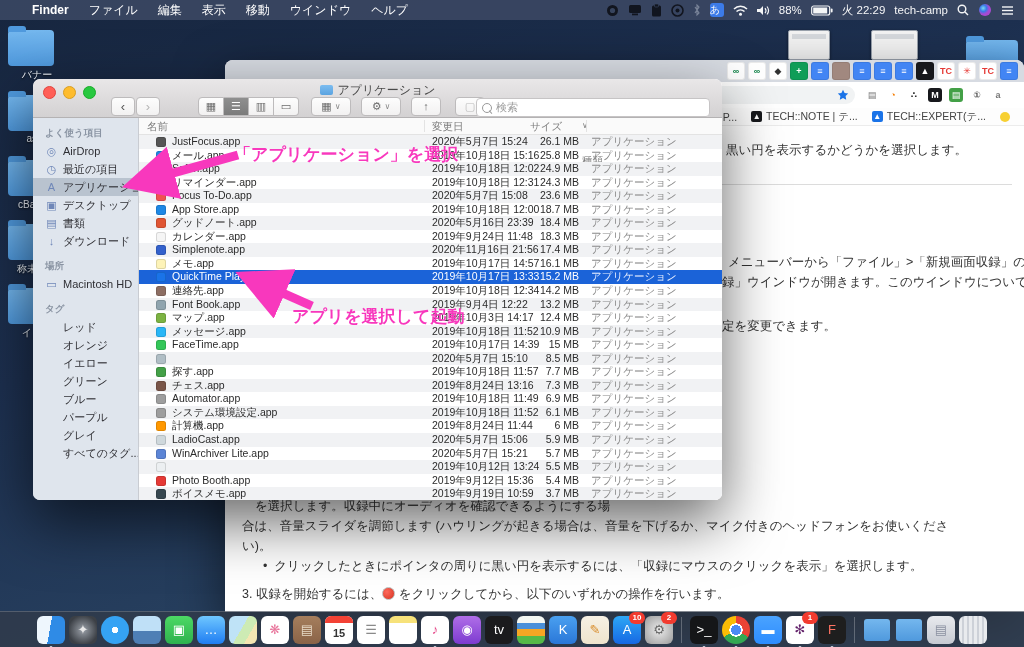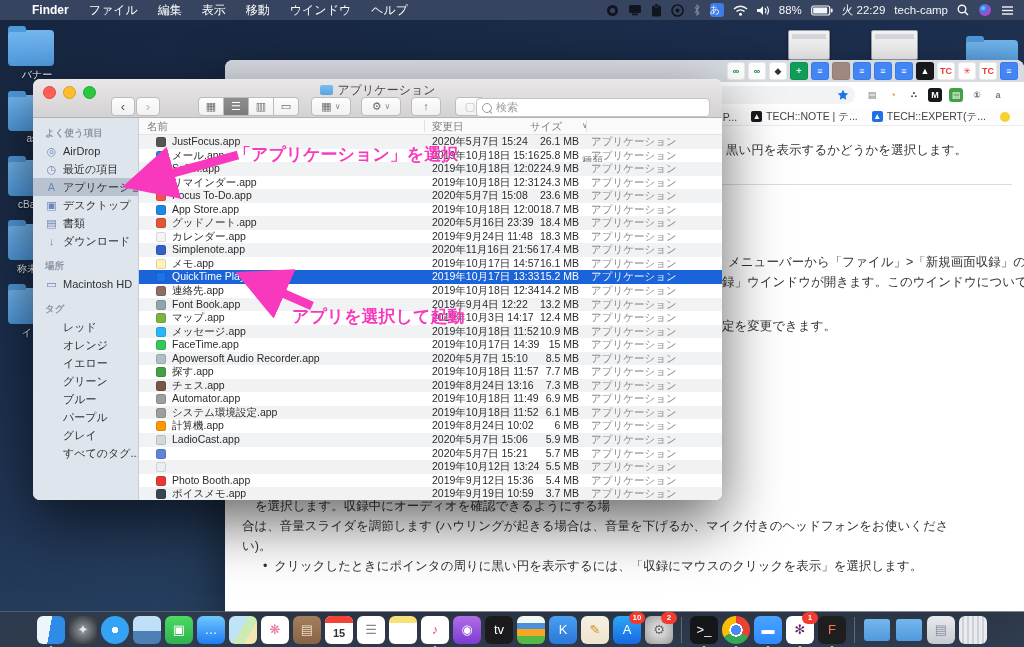--- a/index.html
+++ b/index.html
@@ -223,20 +223,21 @@
     <div id="chromecontent">
       <div class="cline" style="left:501px;top:16px;">黒い円を表示するかどうかを選択します。</div>
       <div class="cdivider" style="left:497px;top:58px;width:290px;"></div>
       <div class="cline" style="left:503px;top:128px;">メニューバーから「ファイル」&gt;「新規画面収録」の順に選択し</div>
       <div class="cline" style="left:497px;top:148px;">録」ウインドウが開きます。このウインドウについて、以降で説</div>
       <div class="cline" style="left:497px;top:192px;">定を変更できます。</div>
       <div class="cline" style="left:17px;top:392px;">合は、音量スライダを調節します (ハウリングが起きる場合は、音量を下げるか、マイク付きのヘッドフォンをお使いくださ</div>
       <div class="cline" style="left:30px;top:372px;">を選択します。収録中にオーディオを確認できるようにする場</div>
       <div class="cline" style="left:17px;top:412px;">い)。</div>
       <div class="cline" style="left:38px;top:432px;">•&nbsp;&nbsp;<span>クリックしたときにポインタの周りに黒い円を表示するには、「収録にマウスのクリックを表示」を選択します。</span></div>
+      <div class="cline" style="left:17px;top:460px;"><span>3. 収録を開始するには、</span><span class="rec-dot"></span>&nbsp;<span>をクリックしてから、以下のいずれかの操作を行います。</span></div>
     </div>
   </div>
 
   <div id="finder">
     <div id="ftitlebar">
       <div class="tlights">
         <div class="tl r"></div>
         <div class="tl y"></div>
         <div class="tl g"></div>
       </div>
@@ -453,21 +454,20 @@
             </div>
             <div class="frow">
               <span class="ficon" style="background: rgb(52, 199, 89);"></span>
               <span class="fname">FaceTime.app</span>
               <span class="fdate">2019年10月17日 14:39</span>
               <span class="fsize">15 MB</span>
               <span class="fkind">アプリケーション</span>
             </div>
             <div class="frow">
               <span class="ficon" style="background: rgb(176, 190, 197);"></span>
-              <span class="fname">Apowersoft Audio Recorder.app</span>
               <span class="fdate">2020年5月7日 15:10</span>
               <span class="fsize">8.5 MB</span>
               <span class="fkind">アプリケーション</span>
             </div>
             <div class="frow">
               <span class="ficon" style="background: rgb(67, 160, 71);"></span>
               <span class="fname">探す.app</span>
               <span class="fdate">2019年10月18日 11:57</span>
               <span class="fsize">7.7 MB</span>
               <span class="fkind">アプリケーション</span>
@@ -489,33 +489,34 @@
             <div class="frow">
               <span class="ficon" style="background: rgb(158, 158, 158);"></span>
               <span class="fname">システム環境設定.app</span>
               <span class="fdate">2019年10月18日 11:52</span>
               <span class="fsize">6.1 MB</span>
               <span class="fkind">アプリケーション</span>
             </div>
             <div class="frow">
               <span class="ficon" style="background: rgb(255, 152, 0);"></span>
               <span class="fname">計算機.app</span>
-              <span class="fdate">2019年8月24日 10:02</span>
+              <span class="fdate">2019年8月24日 11:44</span>
               <span class="fsize">6 MB</span>
               <span class="fkind">アプリケーション</span>
             </div>
             <div class="frow">
               <span class="ficon" style="background: rgb(207, 216, 220);"></span>
               <span class="fname">LadioCast.app</span>
               <span class="fdate">2020年5月7日 15:06</span>
               <span class="fsize">5.9 MB</span>
               <span class="fkind">アプリケーション</span>
             </div>
             <div class="frow">
               <span class="ficon" style="background: rgb(92, 133, 214);"></span>
+              <span class="fname">WinArchiver Lite.app</span>
               <span class="fdate">2020年5月7日 15:21</span>
               <span class="fsize">5.7 MB</span>
               <span class="fkind">アプリケーション</span>
             </div>
             <div class="frow">
               <span class="ficon" style="background: rgb(236, 239, 241);"></span>
               <span class="fdate">2019年10月12日 13:24</span>
               <span class="fsize">5.5 MB</span>
               <span class="fkind">アプリケーション</span>
             </div>

